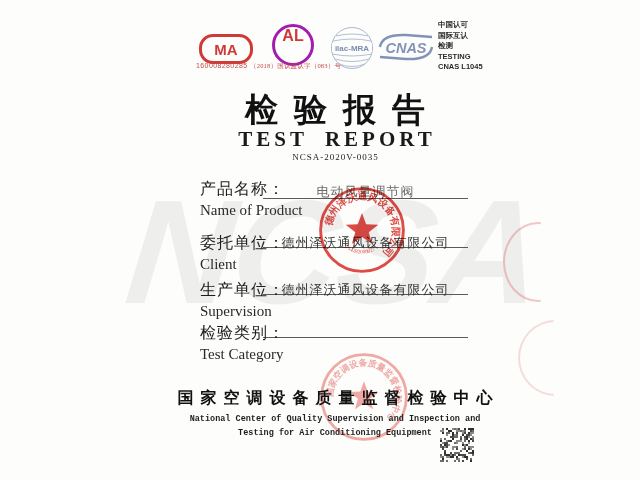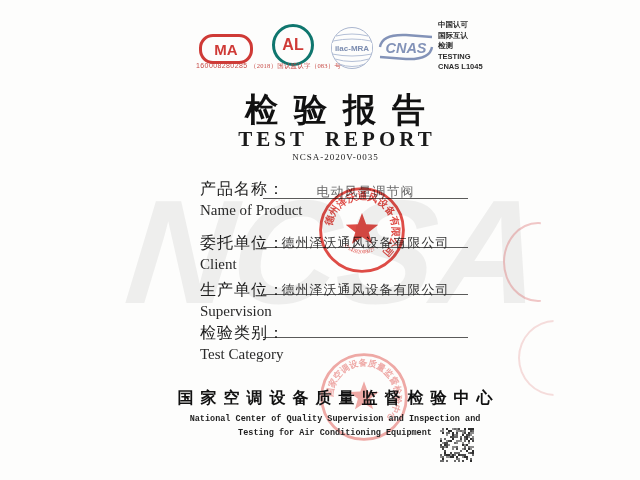--- a/index.html
+++ b/index.html
@@ -12,22 +12,22 @@
     font-weight:700;font-style:italic;letter-spacing:-2px;color:rgba(60,60,60,0.08);
     transform:skewX(-6deg);z-index:1;font-family:"Liberation Sans","DejaVu Sans",sans-serif;}
 
   
   .hdr{position:absolute;z-index:3;}
   .cma-box{left:199px;top:34px;width:48px;height:24px;border:3px solid #cf3a36;border-radius:14px;
     display:flex;align-items:center;justify-content:center;font-weight:700;font-size:15px;
     color:#cf3a36;font-family:"Liberation Sans",sans-serif;letter-spacing:0;}
   .cma-num{left:196px;top:62px;font-size:7px;color:#c64944;letter-spacing:.4px;
     font-family:"Liberation Sans",sans-serif;}
-  .cal-circle{left:272px;top:24px;width:36px;height:36px;border:3px solid #0f766e;border-radius:50%;
-    display:flex;align-items:center;justify-content:center;font-weight:800;font-size:16px;
+  .cal-circle{left:272px;top:24px;width:36px;height:36px;border:3px solid #a21caf;border-radius:50%;
+    display:flex;align-items:flex-start;justify-content:center;font-weight:800;font-size:16px;
     color:#cf3a36;font-family:"Liberation Sans",sans-serif;}
   .cal-cap{left:250px;top:62px;font-size:6.5px;color:#c64944;letter-spacing:.2px;}
   .ilac{left:330px;top:26px;}
   .cnas{left:376px;top:31px;}
   .accred{left:438px;top:20px;width:72px;font-size:7.5px;line-height:10.5px;font-weight:700;
     color:#2b2b2b;font-family:Liberation Sans, sans-serif;}
 
   
   .title-zh{position:absolute;left:15px;top:88px;width:640px;text-align:center;font-size:33px;
     font-weight:700;color:#111;letter-spacing:16px;text-indent:16px;z-index:3;}

